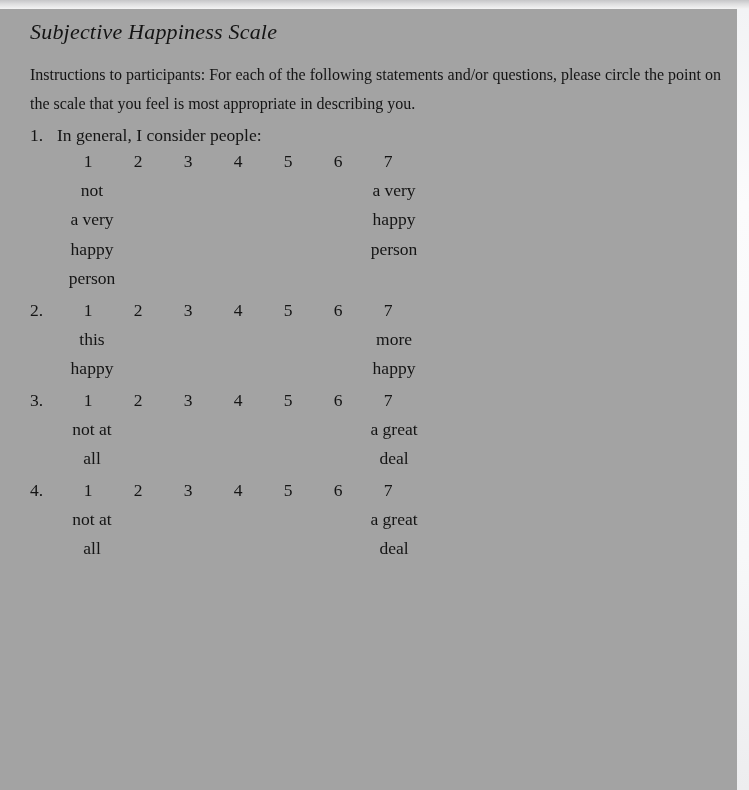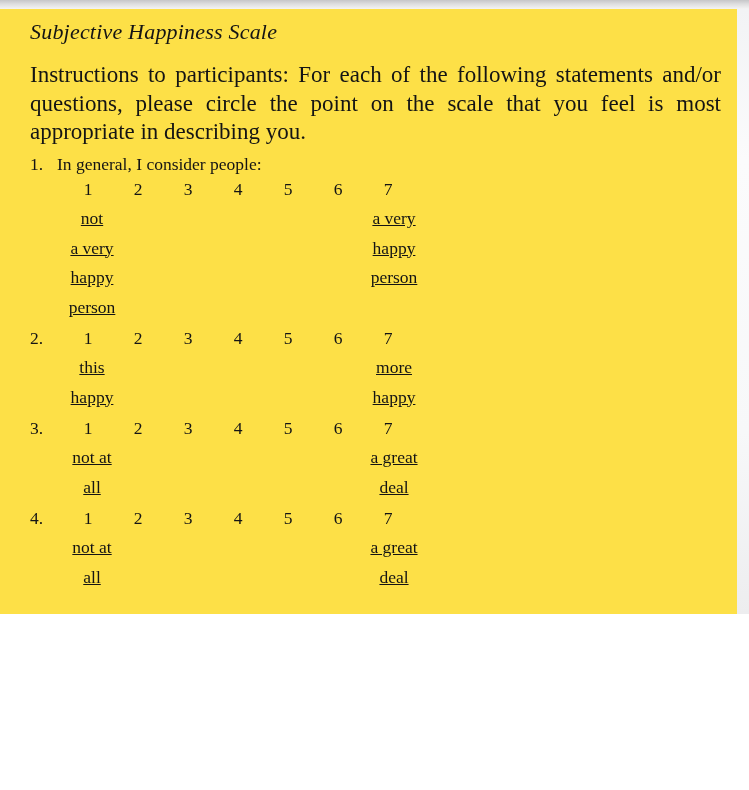--- a/index.html
+++ b/index.html
@@ -5,23 +5,23 @@
   html, body { margin: 0; padding: 0; }
   body {
     width: 749px; height: 790px;
     background: #ffffff;
     font-family: "Liberation Serif", "DejaVu Serif", serif;
     color: #141414;
     -webkit-font-smoothing: antialiased;
   }
   .page {
     position: relative;
-    width: 749px; height: 614px;
+    width: 749px; height: 790px;
     overflow: hidden;
-    background: #fde047;
+    background: #a3a3a3;
   }
   .top-shadow {
     position: absolute; top: 0; left: 0; right: 0; height: 9px;
     background: linear-gradient(to bottom, #c6c6c8 0%, #dededf 45%, #f4f4f4 100%);
   }
   .right-edge {
     position: absolute; top: 9px; right: 0; bottom: 0; width: 12px;
     background: linear-gradient(to bottom, #f2f3f5 0%, #fbfbfc 25%, #f7f8f9 70%, #ededef 100%);
   }
   .content {
@@ -29,21 +29,21 @@
     padding: 19px 30px 0 30px;
   }
   h1.title {
     font-size: 22px;
     font-weight: normal;
     font-style: italic;
     margin: 0 0 10px 0;
     letter-spacing: 0.2px;
   }
   p.instructions {
-    font-size: 23px;
+    font-size: 16px;
     line-height: 28.5px;
     margin: 16px 0 5px 0;
     text-align: justify;
     text-align-last: left;
     width: 691px;
   }
   .items { margin: 0; padding: 0; }
   .item {
     display: flex;
     font-size: 17.5px;
@@ -69,21 +69,21 @@
     width: 50px;
     text-align: center;
     cursor: pointer;
   }
   .anchors {
     display: flex;
     align-items: flex-start;
     line-height: 29.5px;
     margin-top: 2px;
   }
-  .anchor { text-align: center; text-decoration: underline; }
+  .anchor { text-align: center; }
   .anchor.left  { width: 70px; }
   .anchors .spacer { width: 227px; flex: none; }
   .anchor.right { width: 80px; }
 </style>
 </head>
 <body>
 
 <div class="page">
   <div class="top-shadow"></div>
   <div class="right-edge"></div>

